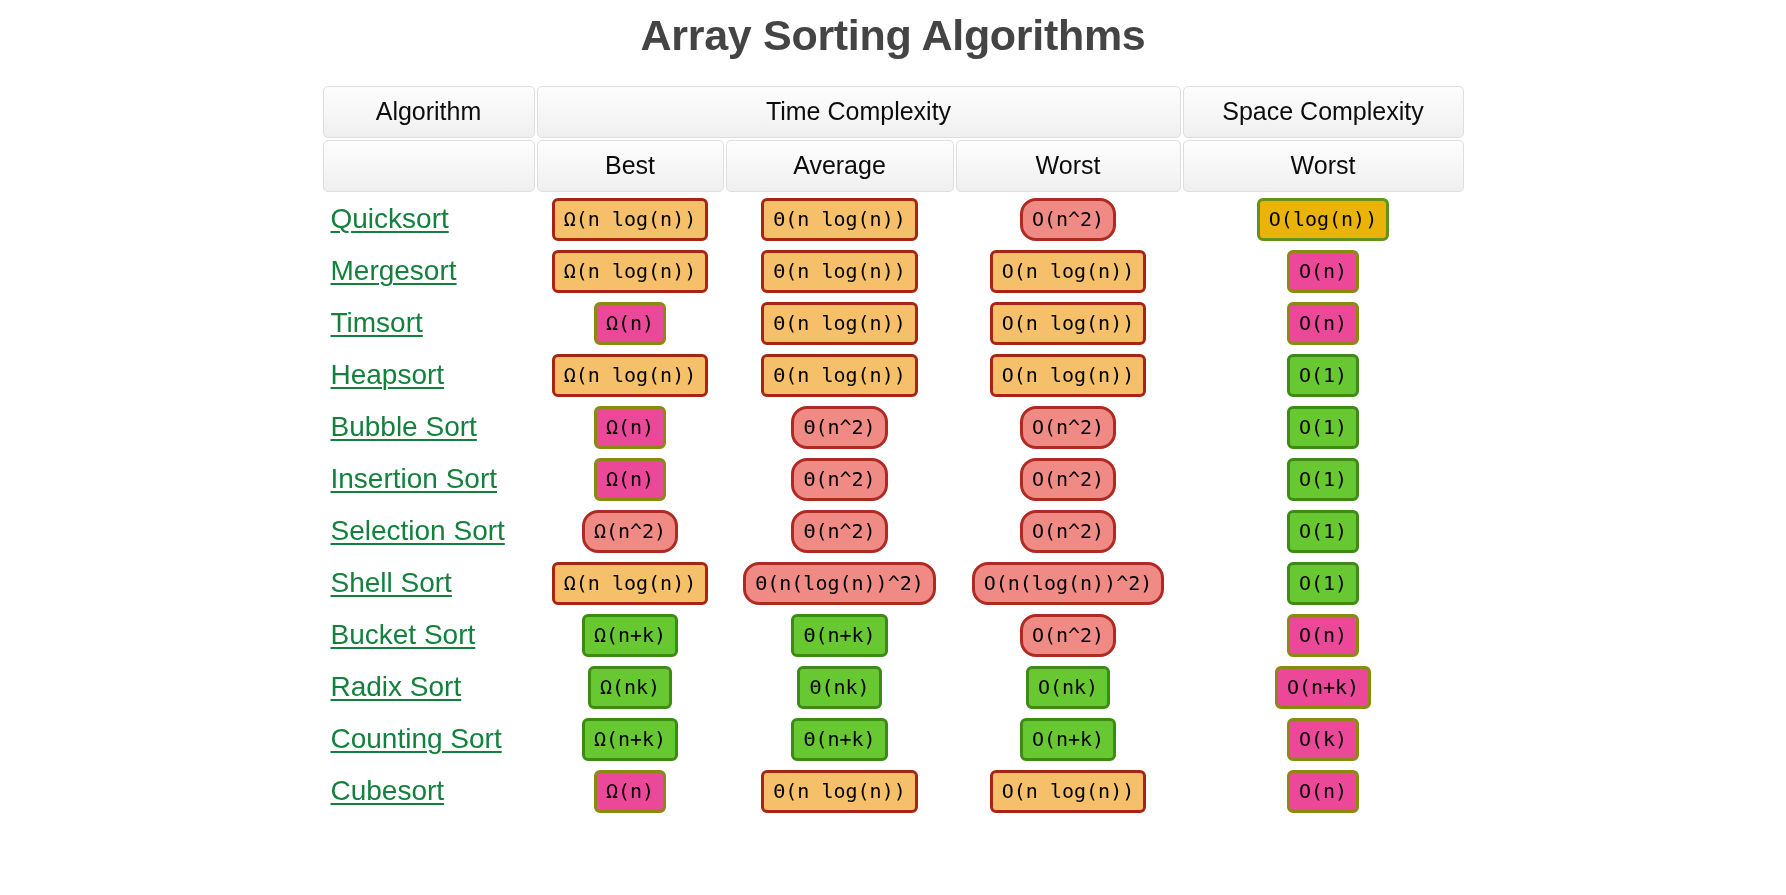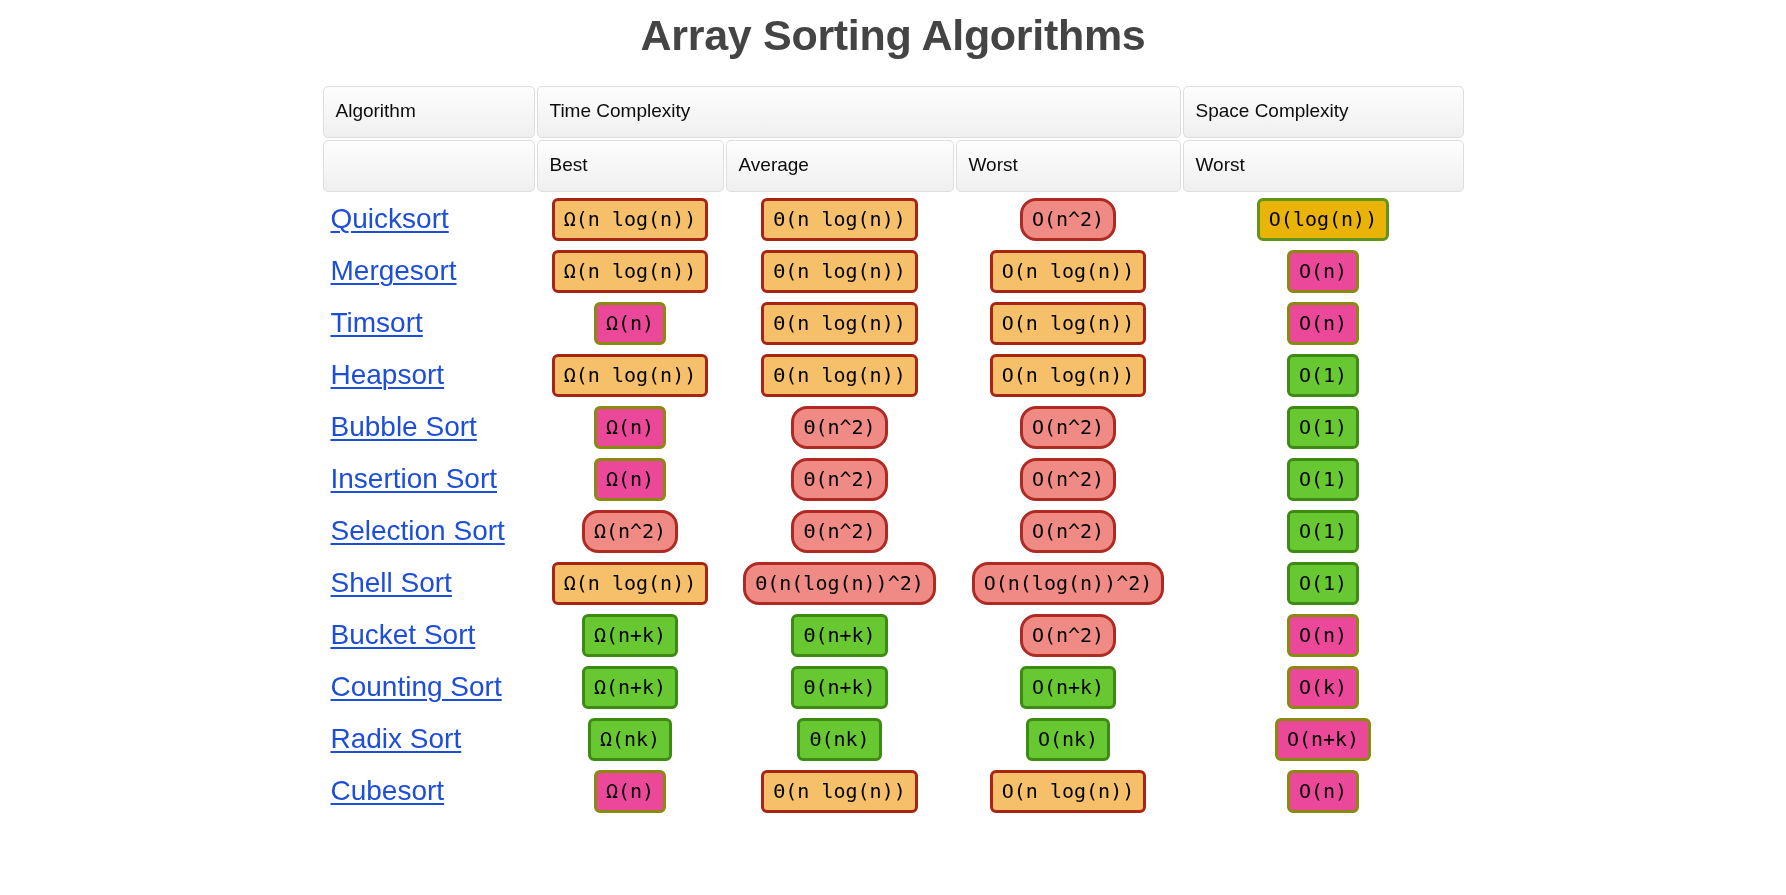--- a/index.html
+++ b/index.html
@@ -43,23 +43,23 @@
     border-spacing: 2px 2px;
     table-layout: fixed;
   }
 
   
   th.hcell {
     background: linear-gradient(to bottom, #fdfdfd 0%, #f6f6f6 55%, #efefef 100%);
     border: 1px solid #dedede;
     border-radius: 5px;
     font-weight: normal;
-    font-size: 19px;
+    font-size: 25px;
     color: #0c0c0c;
-    text-align: left;
+    text-align: center;
     padding: 7px 12px 9px 12px;
     height: 52px;
     vertical-align: middle;
     font-family: "Liberation Sans", sans-serif;
     white-space: nowrap;
   }
   th.hcell.blank { color: transparent; }
 
   
   col.c-algo  { width: 212px; }
@@ -70,21 +70,21 @@
 
   
   td.algo-cell {
     padding: 2px 0 2px 8px;
     height: 50px;
     vertical-align: middle;
     text-align: left;
   }
   a.algo-link {
     font-size: 28px;
-    color: #1d4ed8;
+    color: #15803d;
     text-decoration: underline;
     text-underline-offset: 3px;
     text-decoration-thickness: 1.6px;
     font-family: "Liberation Sans", sans-serif;
     white-space: nowrap;
     cursor: pointer;
   }
 
   
   td.val-cell {
@@ -202,34 +202,34 @@
             <td class="val-cell"><span class="badge green">O(1)</span></td>
           </tr>
           <tr>
             <td class="algo-cell"><a class="algo-link">Bucket Sort</a></td>
             <td class="val-cell"><span class="badge green">Ω(n+k)</span></td>
             <td class="val-cell"><span class="badge green">Θ(n+k)</span></td>
             <td class="val-cell"><span class="badge red">O(n^2)</span></td>
             <td class="val-cell"><span class="badge yellow">O(n)</span></td>
           </tr>
           <tr>
+            <td class="algo-cell"><a class="algo-link">Radix Sort</a></td>
+            <td class="val-cell"><span class="badge green">Ω(nk)</span></td>
+            <td class="val-cell"><span class="badge green">Θ(nk)</span></td>
+            <td class="val-cell"><span class="badge green">O(nk)</span></td>
+            <td class="val-cell"><span class="badge yellow">O(n+k)</span></td>
+          </tr>
+          <tr>
             <td class="algo-cell"><a class="algo-link">Counting Sort</a></td>
             <td class="val-cell"><span class="badge green">Ω(n+k)</span></td>
             <td class="val-cell"><span class="badge green">Θ(n+k)</span></td>
             <td class="val-cell"><span class="badge green">O(n+k)</span></td>
             <td class="val-cell"><span class="badge yellow">O(k)</span></td>
           </tr>
           <tr>
-            <td class="algo-cell"><a class="algo-link">Radix Sort</a></td>
-            <td class="val-cell"><span class="badge green">Ω(nk)</span></td>
-            <td class="val-cell"><span class="badge green">Θ(nk)</span></td>
-            <td class="val-cell"><span class="badge green">O(nk)</span></td>
-            <td class="val-cell"><span class="badge yellow">O(n+k)</span></td>
-          </tr>
-          <tr>
             <td class="algo-cell"><a class="algo-link">Cubesort</a></td>
             <td class="val-cell"><span class="badge yellow">Ω(n)</span></td>
             <td class="val-cell"><span class="badge orange">Θ(n log(n))</span></td>
             <td class="val-cell"><span class="badge orange">O(n log(n))</span></td>
             <td class="val-cell"><span class="badge yellow">O(n)</span></td>
           </tr>
         </tbody>
     </table>
   </div>
 

